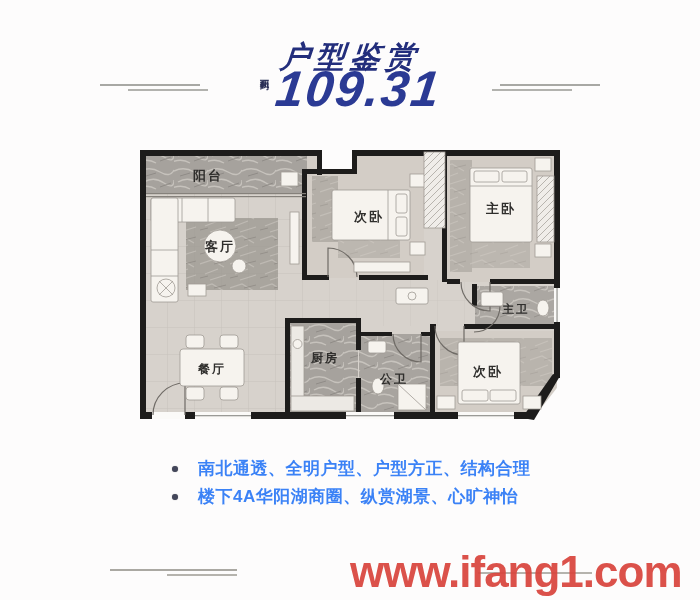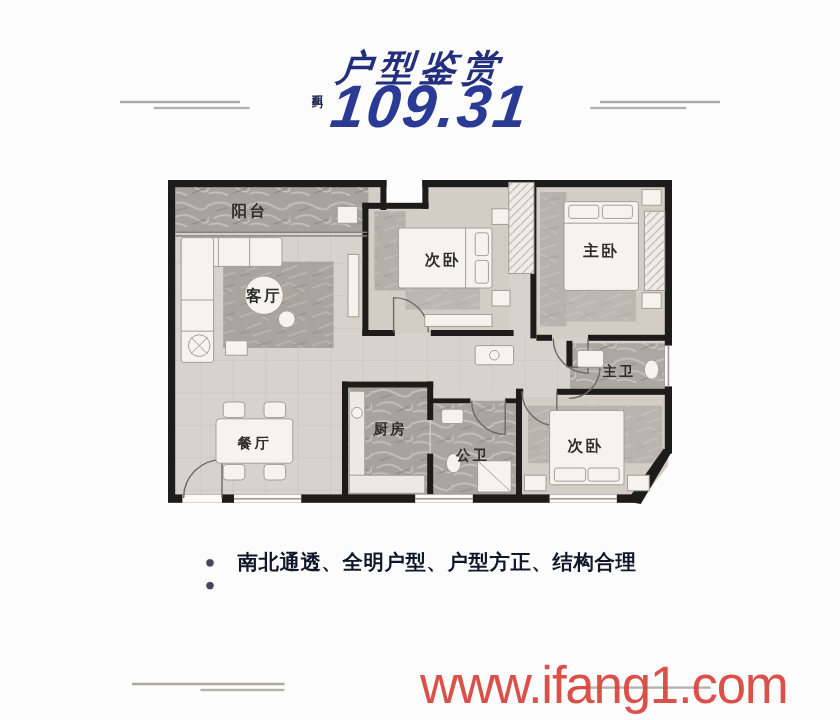--- a/index.html
+++ b/index.html
@@ -19,28 +19,28 @@
   .dl-lb{left:128px;top:89px;width:80px;background:#b2b2ae;}
   .dl-ra{left:500px;top:84px;width:100px;}
   .dl-rb{left:492px;top:89px;width:80px;background:#b2b2ae;}
   
   .plan{position:absolute;left:140px;top:138px;width:430px;height:292px;}
   .plan text{font-weight:700;fill:#2f2e2c;letter-spacing:2px;font-family:"Liberation Sans",sans-serif;}
   
   .features{position:absolute;top:457px;left:0;right:0;display:flex;flex-direction:column;align-items:center;gap:5px;}
   .feature-row{display:flex;align-items:center;width:356px;}
   .bullet-dot{width:6px;height:6px;border-radius:50%;background:#43465a;margin-right:20px;flex:none;box-shadow:0 0 1px #888;}
-  .feature-text{font-size:17px;color:#0f172a;font-weight:600;letter-spacing:0.5px;white-space:nowrap;}
+  .feature-text{font-size:17px;color:#3b82f6;font-weight:600;letter-spacing:0.5px;white-space:nowrap;}
   
   .cap-line{position:absolute;height:2px;background:#aaa8a2;}
   .cl-a{left:110px;top:569px;width:127px;}
   .cl-b{left:167px;top:574px;width:70px;background:#b5b3ad;}
   .cl-r{left:478px;top:572px;width:114px;background:#b5b3ad;}
   .caption{position:absolute;left:243px;top:561px;font-size:13px;letter-spacing:5px;color:#a6a49e;font-weight:600;white-space:nowrap;}
-  .watermark{position:absolute;left:350px;top:547px;font-size:44px;color:#d9453d;letter-spacing:-1px;opacity:.93;font-weight:400;white-space:nowrap;}
+  .watermark{position:absolute;left:350px;top:547px;font-size:44px;color:#d9453d;letter-spacing:-1px;opacity:.93;font-weight:700;white-space:nowrap;}
 </style>
 </head>
 <body>
 
 <div class="page">
 
   <div class="title-row">
     <span class="title">户型鉴赏</span>
   </div>
   <div class="area-row">
@@ -209,20 +209,21 @@
     </g>
   </svg>
 
   <div class="features">
     <div class="feature-row">
       <span class="bullet-dot"></span>
       <span class="feature-text">南北通透、全明户型、户型方正、结构合理</span>
     </div>
     <div class="feature-row">
       <span class="bullet-dot"></span>
+      <span class="feature-text">楼下4A华阳湖商圈、纵赏湖景、心旷神怡</span>
     </div>
   </div>
 
   <div class="cap-line cl-a"></div>
   <div class="cap-line cl-b"></div>
   <div class="cap-line cl-r"></div>
   <div class="watermark">www.ifang1.com</div>
 
 </div>
 

